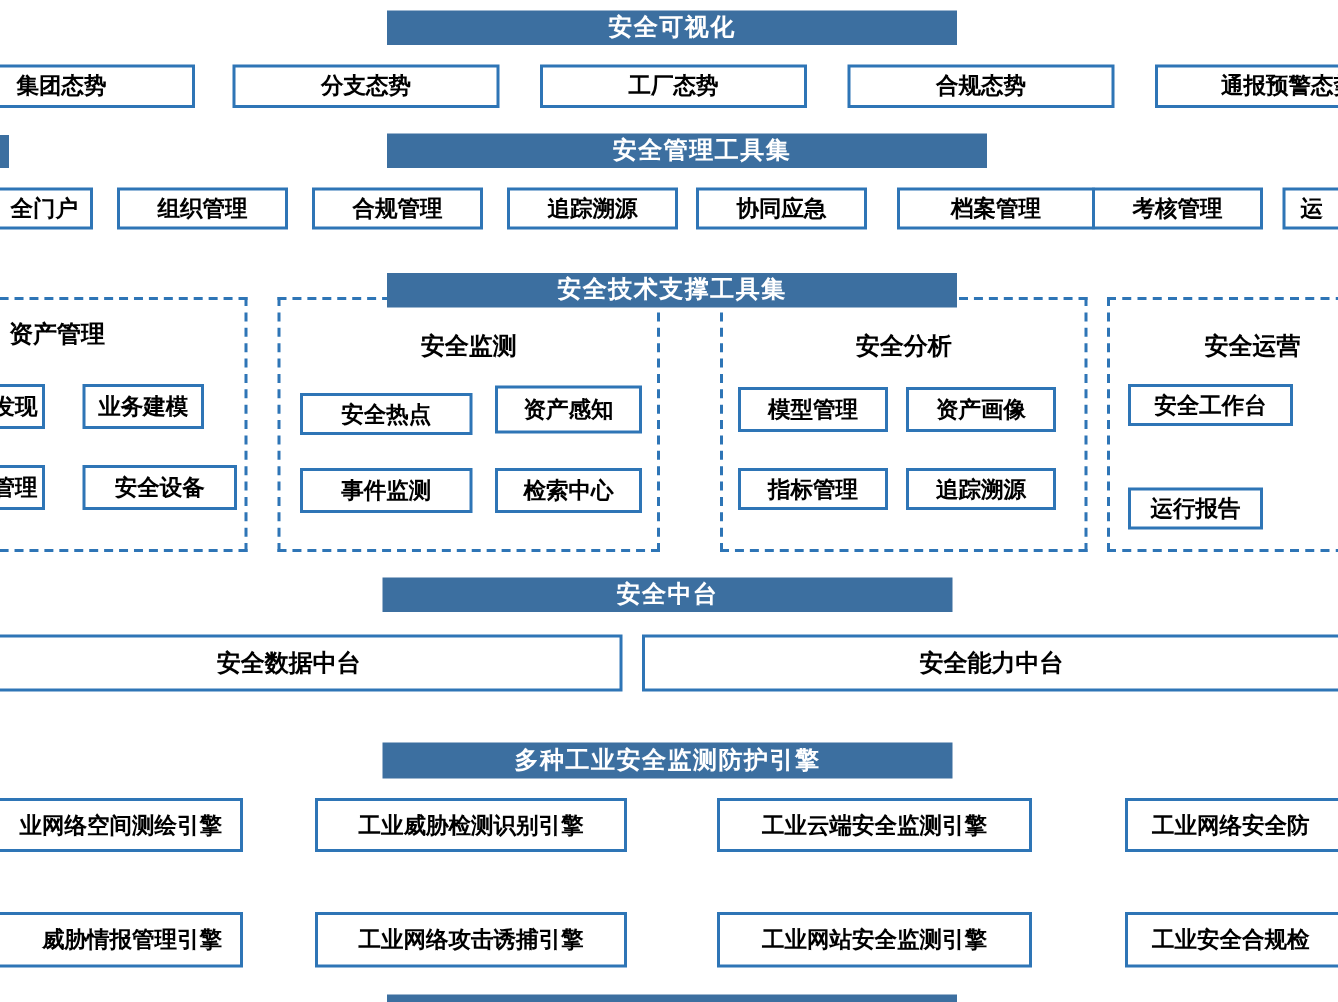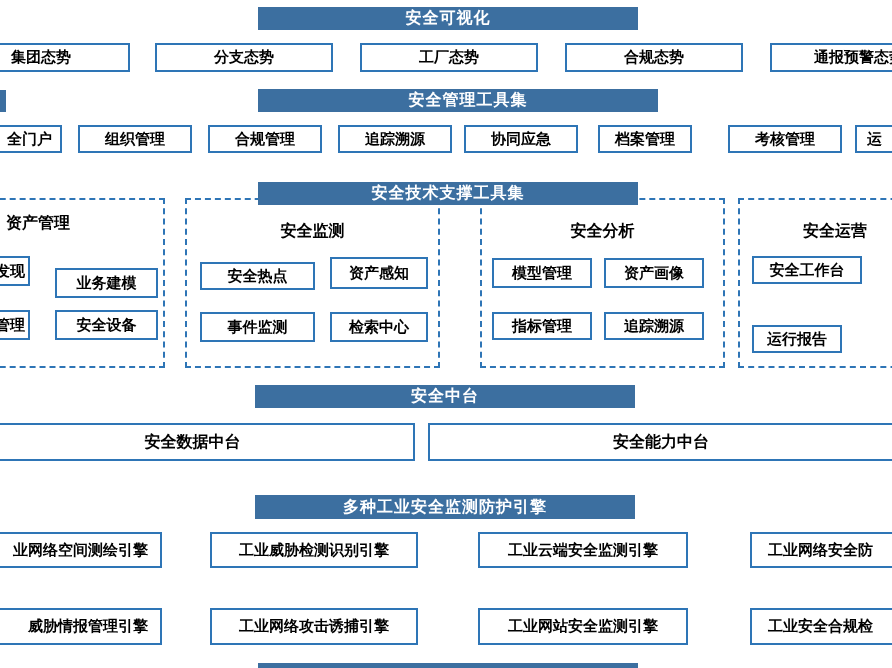--- a/index.html
+++ b/index.html
@@ -46,30 +46,30 @@
 
   <div class="frag" style="left:0;top:90px;width:6px;height:22px;"></div>
 
   <div class="hdr" style="left:258px;top:89px;width:380px;height:23px;padding-left:20px;">安全管理工具集</div>
 
   <div class="box cutL" style="left:-52px;top:125px;width:114px;height:28px;">全门户</div>
   <div class="box" style="left:78px;top:125px;width:114px;height:28px;">组织管理</div>
   <div class="box" style="left:208px;top:125px;width:114px;height:28px;">合规管理</div>
   <div class="box" style="left:338px;top:125px;width:114px;height:28px;">追踪溯源</div>
   <div class="box" style="left:464px;top:125px;width:114px;height:28px;">协同应急</div>
-  <div class="box" style="left:598px;top:125px;width:94px;height:28px;">档案管理</div>
+  <div class="box" style="left:598px;top:125px;width:132px;height:28px;">档案管理</div>
   <div class="box" style="left:728px;top:125px;width:114px;height:28px;">考核管理</div>
   <div class="box cutR" style="left:855px;top:125px;width:114px;height:28px;">运</div>
 
   <div class="hdr" style="left:258px;top:182px;width:380px;height:23px;">安全技术支撑工具集</div>
 
   <div class="dashed" style="left:-60px;top:198px;width:225px;height:170px;"></div>
   <div class="gtitle" style="left:-60px;top:212px;width:196px;height:22px;">资产管理</div>
   <div class="box cutL" style="left:-34px;top:256px;width:64px;height:30px;padding-right:3px;">发现</div>
-  <div class="box" style="left:55px;top:256px;width:103px;height:30px;margin-top:12px;">业务建模</div>
+  <div class="box" style="left:55px;top:256px;width:81px;height:30px;">业务建模</div>
   <div class="box cutL" style="left:-34px;top:310px;width:64px;height:30px;padding-right:3px;">管理</div>
   <div class="box" style="left:55px;top:310px;width:103px;height:30px;">安全设备</div>
 
   <div class="dashed" style="left:185px;top:198px;width:255px;height:170px;"></div>
   <div class="gtitle" style="left:185px;top:220px;width:255px;height:22px;">安全监测</div>
   <div class="box" style="left:200px;top:262px;width:115px;height:28px;">安全热点</div>
   <div class="box" style="left:330px;top:257px;width:98px;height:32px;text-align:right;">资产感知</div>
   <div class="box" style="left:200px;top:312px;width:115px;height:30px;">事件监测</div>
   <div class="box" style="left:330px;top:312px;width:98px;height:30px;">检索中心</div>
 

